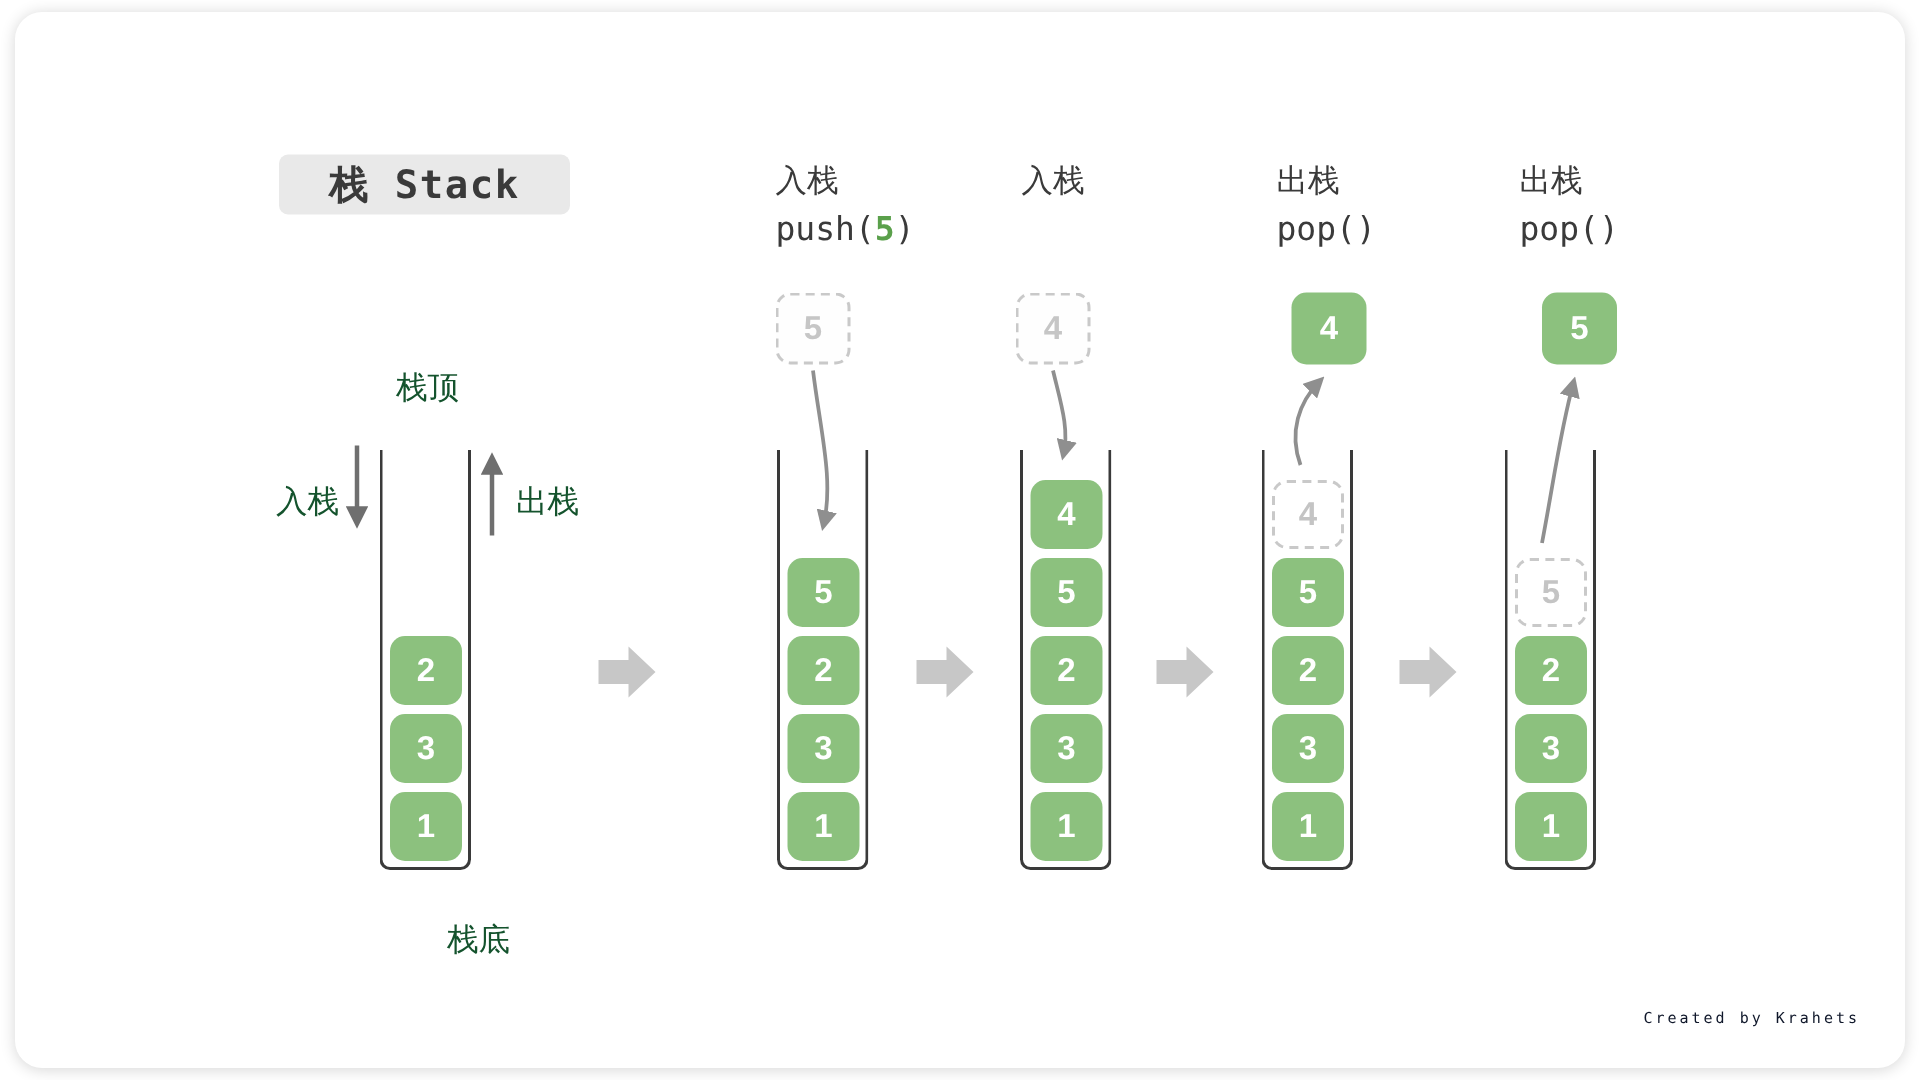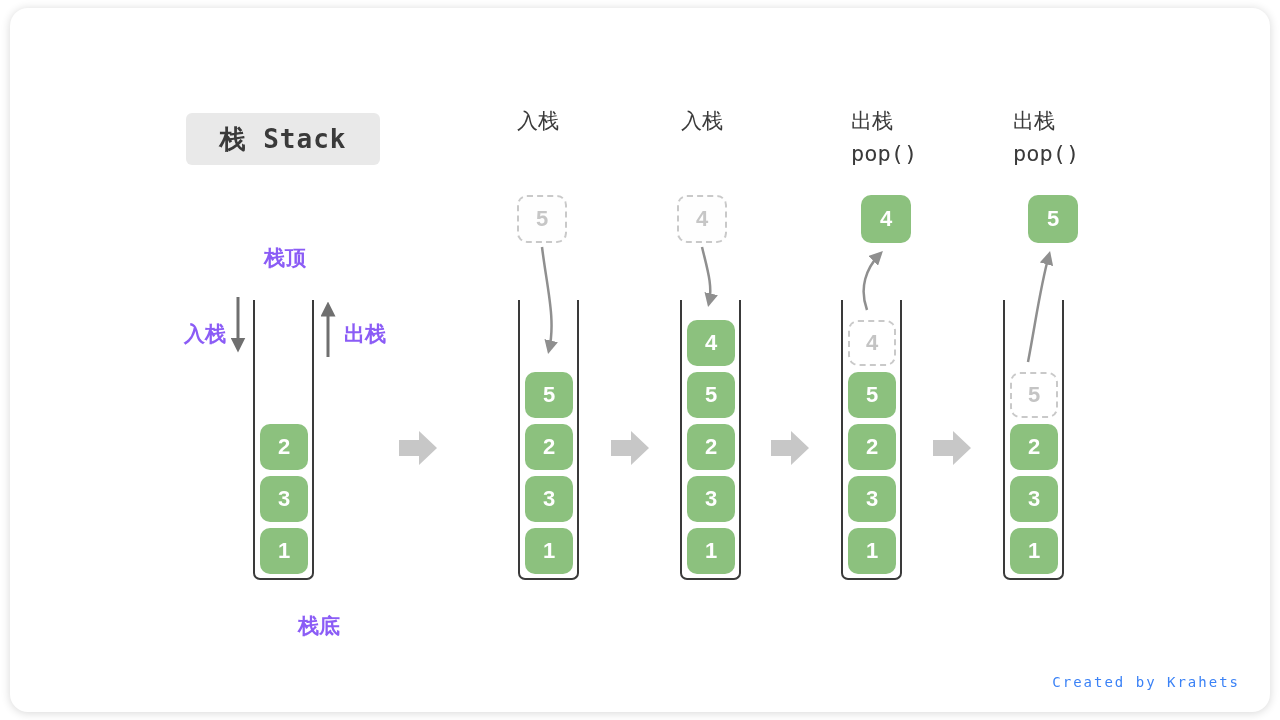--- a/index.html
+++ b/index.html
@@ -1,63 +1,64 @@
 <!DOCTYPE html>
 <html><head>
 <meta charset="utf-8">
 <style>
   html,body{margin:0;padding:0;background:#ffffff;}
   .canvas{position:relative;width:1280px;height:720px;overflow:hidden;
           font-family:"Liberation Sans",sans-serif;}
   .card{position:absolute;left:10px;top:8px;width:1260px;height:704px;
         background:#ffffff;border-radius:18px;box-shadow:0 1px 10px rgba(0,0,0,0.16);}
-  .title-box{position:absolute;left:186px;top:113px;width:194px;height:52px;
+  .title-box{position:absolute;left:186px;top:103px;width:194px;height:40px;
         background:#e9e9e9;border-radius:6px;display:flex;align-items:center;justify-content:center;}
   .title-box span{font-family:"DejaVu Sans Mono",monospace;font-weight:bold;
         font-size:26px;color:#3a3a3a;letter-spacing:1px;}
-  .cn-label{position:absolute;font-weight:bold;font-size:21px;color:#8b5cf6;}
+  .cn-label{position:absolute;font-weight:normal;font-size:21px;color:#14532d;}
   .op-header{position:absolute;top:106px;width:160px;}
   .op-header .cn{font-size:21px;color:#3a3a3a;font-weight:500;line-height:30px;display:block;}
   .op-header .code{font-family:"DejaVu Sans Mono",monospace;font-size:22px;color:#3a3a3a;
         line-height:36px;display:block;}
   .op-header .code .arg{color:#5aa04b;font-weight:bold;}
   .float-box{position:absolute;top:195px;width:50px;height:48px;border-radius:10px;
         display:flex;align-items:center;justify-content:center;
         font-size:22px;font-weight:bold;box-sizing:border-box;}
   .float-box.dashed{border:2px dashed #c9c9c9;color:#c6c6c6;background:#fefefe;}
   .float-box.solid{background:#8cc17e;color:#ffffff;}
   .container{position:absolute;top:300px;width:61px;height:280px;box-sizing:border-box;
         border-left:2px solid #3a3a3a;border-right:2px solid #3a3a3a;border-bottom:2px solid #3a3a3a;
         border-bottom-left-radius:7px;border-bottom-right-radius:7px;background:#ffffff;}
   .cell{position:absolute;width:48px;height:46px;border-radius:10px;box-sizing:border-box;
         display:flex;align-items:center;justify-content:center;
         font-size:22px;font-weight:bold;}
   .cell.solid{background:#8cc17e;color:#ffffff;}
   .cell.dashed{border:2px dashed #c9c9c9;color:#c4c4c4;background:transparent;}
   .overlay{position:absolute;left:0;top:0;width:1280px;height:720px;pointer-events:none;}
   .watermark{position:absolute;right:40px;top:674px;font-family:"DejaVu Sans Mono",monospace;
-        font-size:14px;letter-spacing:2px;color:#3b82f6;}
+        font-size:10px;letter-spacing:2px;color:#0f172a;}
 </style>
 </head>
 <body>
 
 <div class="canvas">
   <div class="card"></div>
 
   <div class="title-box">
     <span>栈 Stack</span>
   </div>
 
   <div class="cn-label" style="left:230px;top:244px;width:110px;text-align:center;">栈顶</div>
   <div class="cn-label" style="left:230px;top:612px;width:110px;text-align:right;">栈底</div>
   <div class="cn-label" style="left:158px;top:320px;width:68px;text-align:right;">入栈</div>
   <div class="cn-label" style="left:344px;top:320px;width:68px;text-align:left;">出栈</div>
 
   <div class="op-header" style="left:517px;">
     <span class="cn">入栈</span>
+    <span class="code"><span>push(</span><span class="arg">5</span><span>)</span></span>
   </div>
   <div class="op-header" style="left:681px;">
     <span class="cn">入栈</span>
   </div>
   <div class="op-header" style="left:851px;">
     <span class="cn">出栈</span>
     <span class="code"><span>pop(</span><span class="arg"></span><span>)</span></span>
   </div>
   <div class="op-header" style="left:1013px;">
     <span class="cn">出栈</span>

